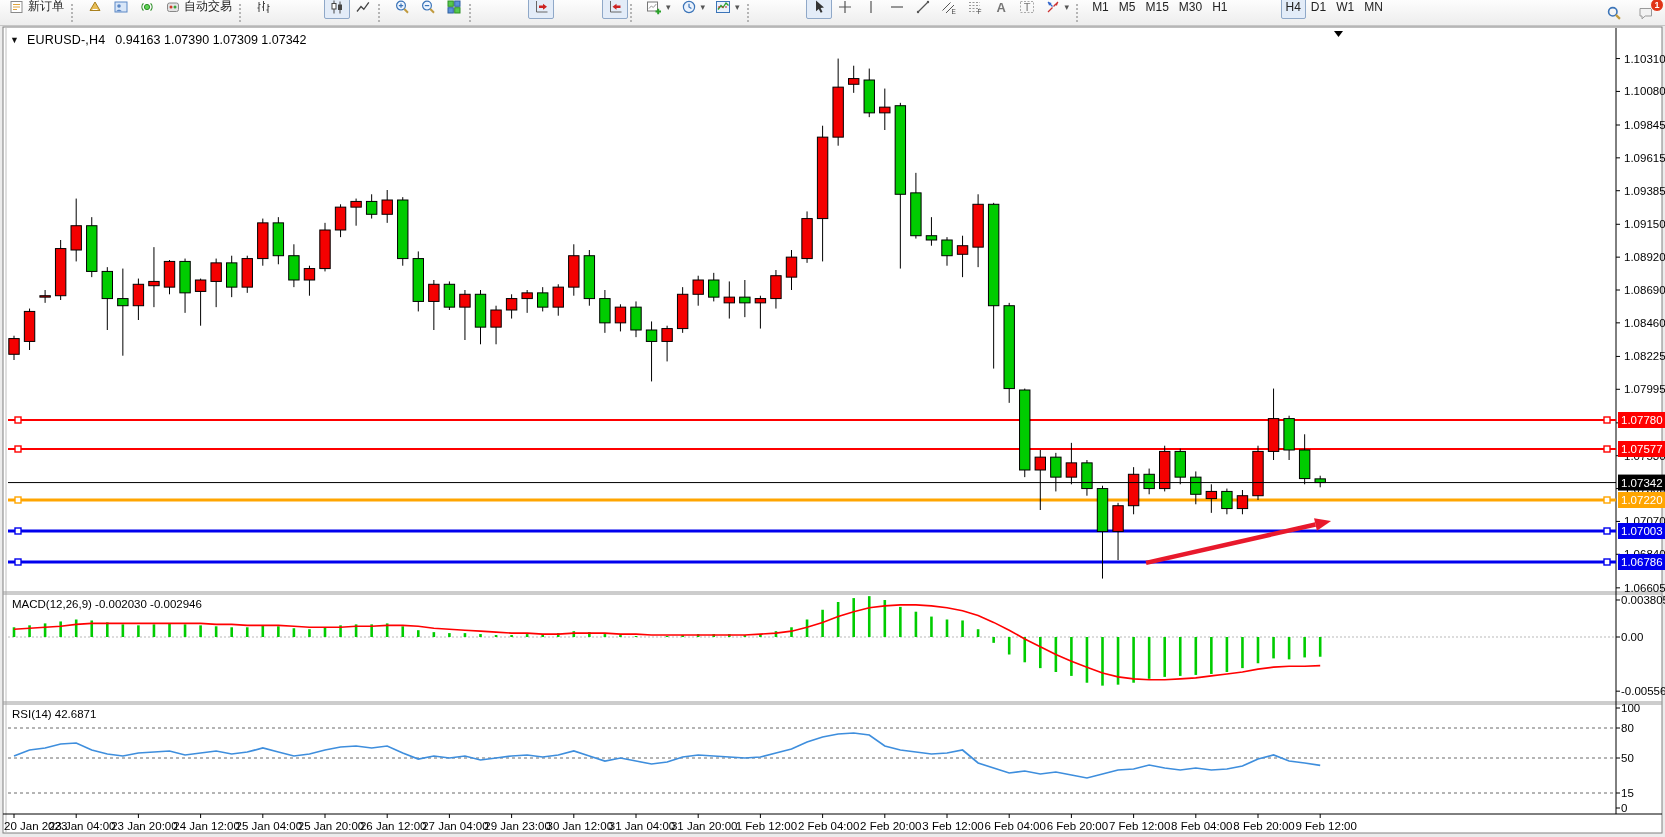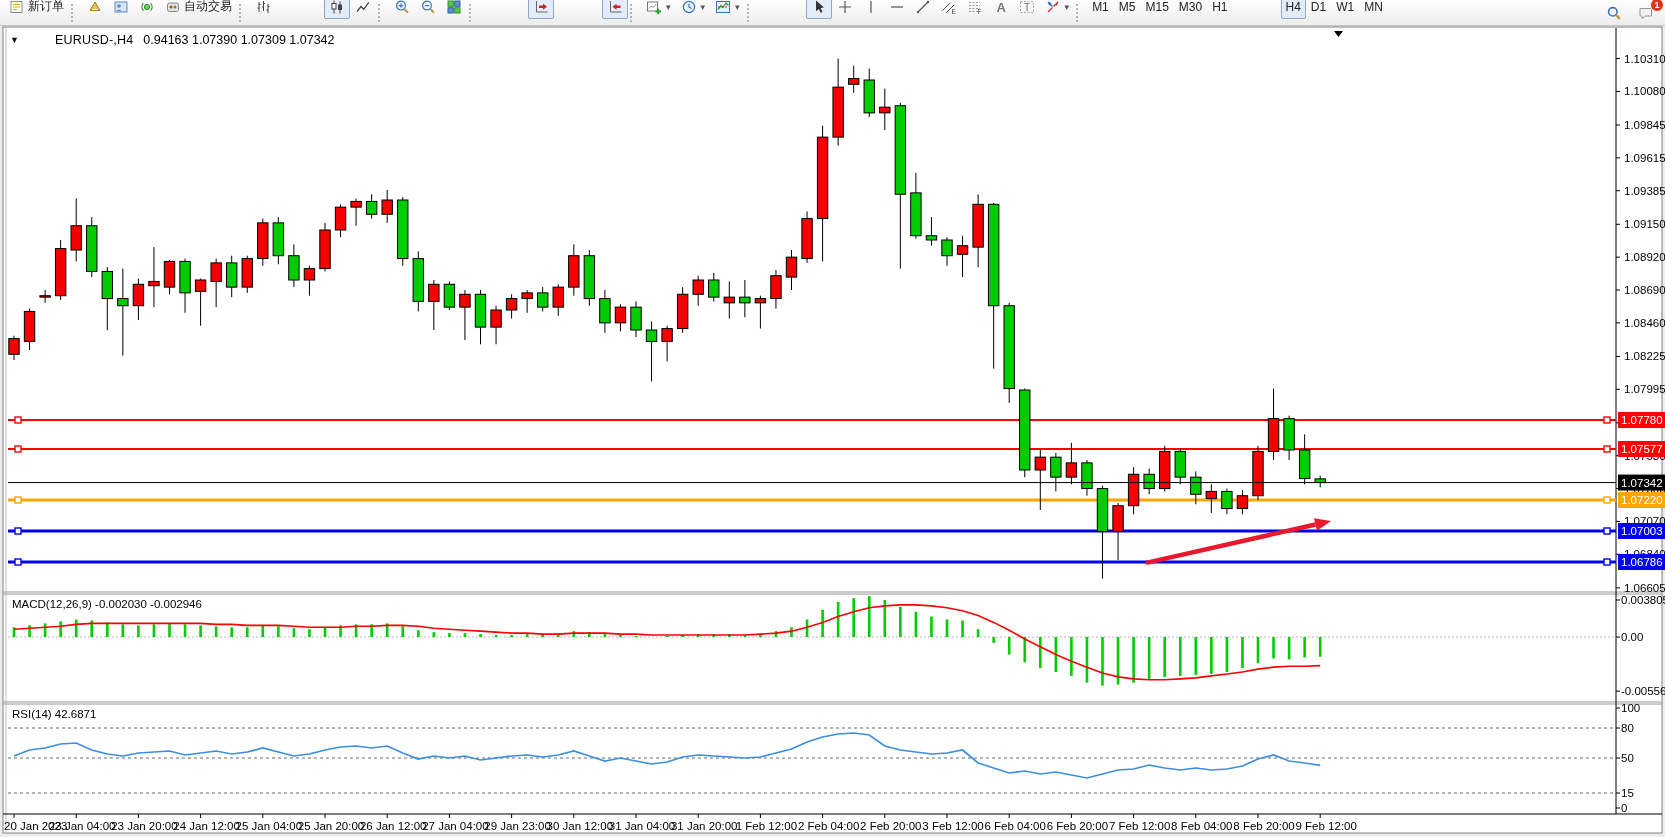--- a/index.html
+++ b/index.html
@@ -259,21 +259,21 @@
           <path d="M2 3.5h11.5V11H7.2L4 13.8V11H2z" fill="#f2f2f2" stroke="#999"></path>
         </svg>
         <span class="badge">1</span>
       </div>
     </div>
   </div>
 
 <div class="chart-area" id="chart-area">
   <div class="chart-title">
     <span class="oc-tri">▼</span>
-    <span style="letter-spacing:.2px;margin-left:28px;">EURUSD-,H4</span>
+    <span style="letter-spacing:.2px;">EURUSD-,H4</span>
     <span>0.94163 1.07390 1.07309 1.07342</span>
   </div>
   <svg id="chart-svg" width="1665" height="811">
       <rect x="0" y="0" width="1665" height="811" fill="#ececec"></rect>
       <rect x="3" y="1" width="1659" height="806" fill="#ffffff" stroke="#808080"></rect>
       <line x1="6" y1="1" x2="6" y2="807" stroke="#c0c0c0"></line>
       <g>
         <line x1="3" y1="566" x2="1662" y2="566" stroke="#9a9a9a"></line>
         <line x1="3" y1="568" x2="1662" y2="568" stroke="#9a9a9a"></line>
       </g>

